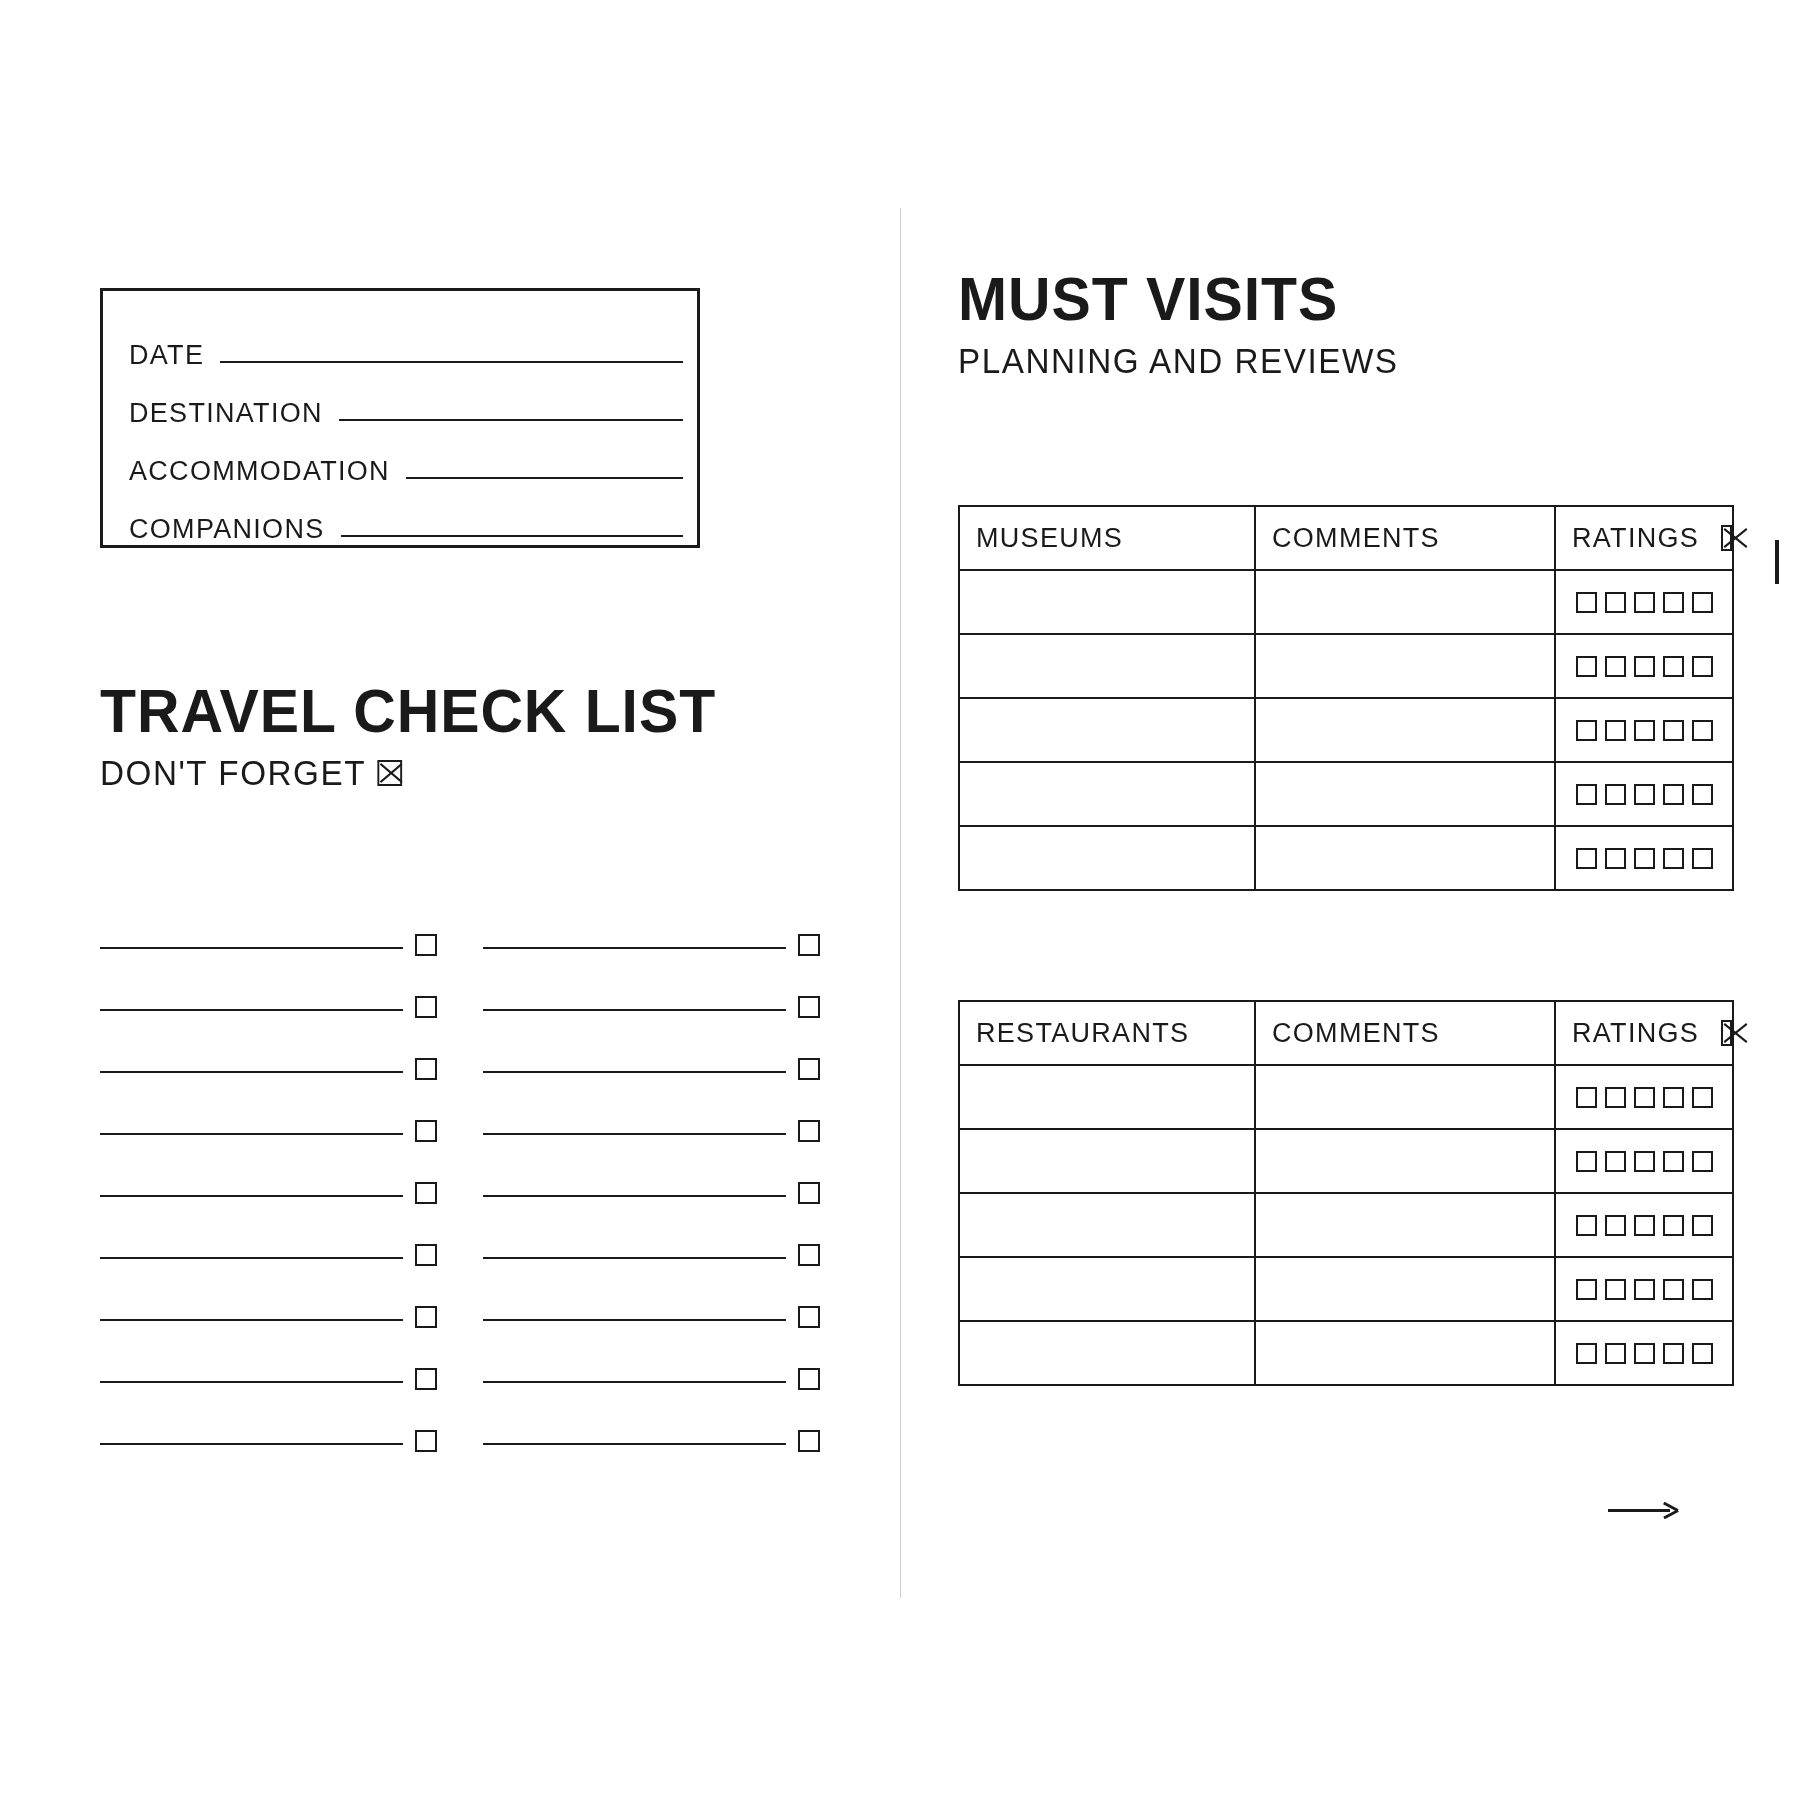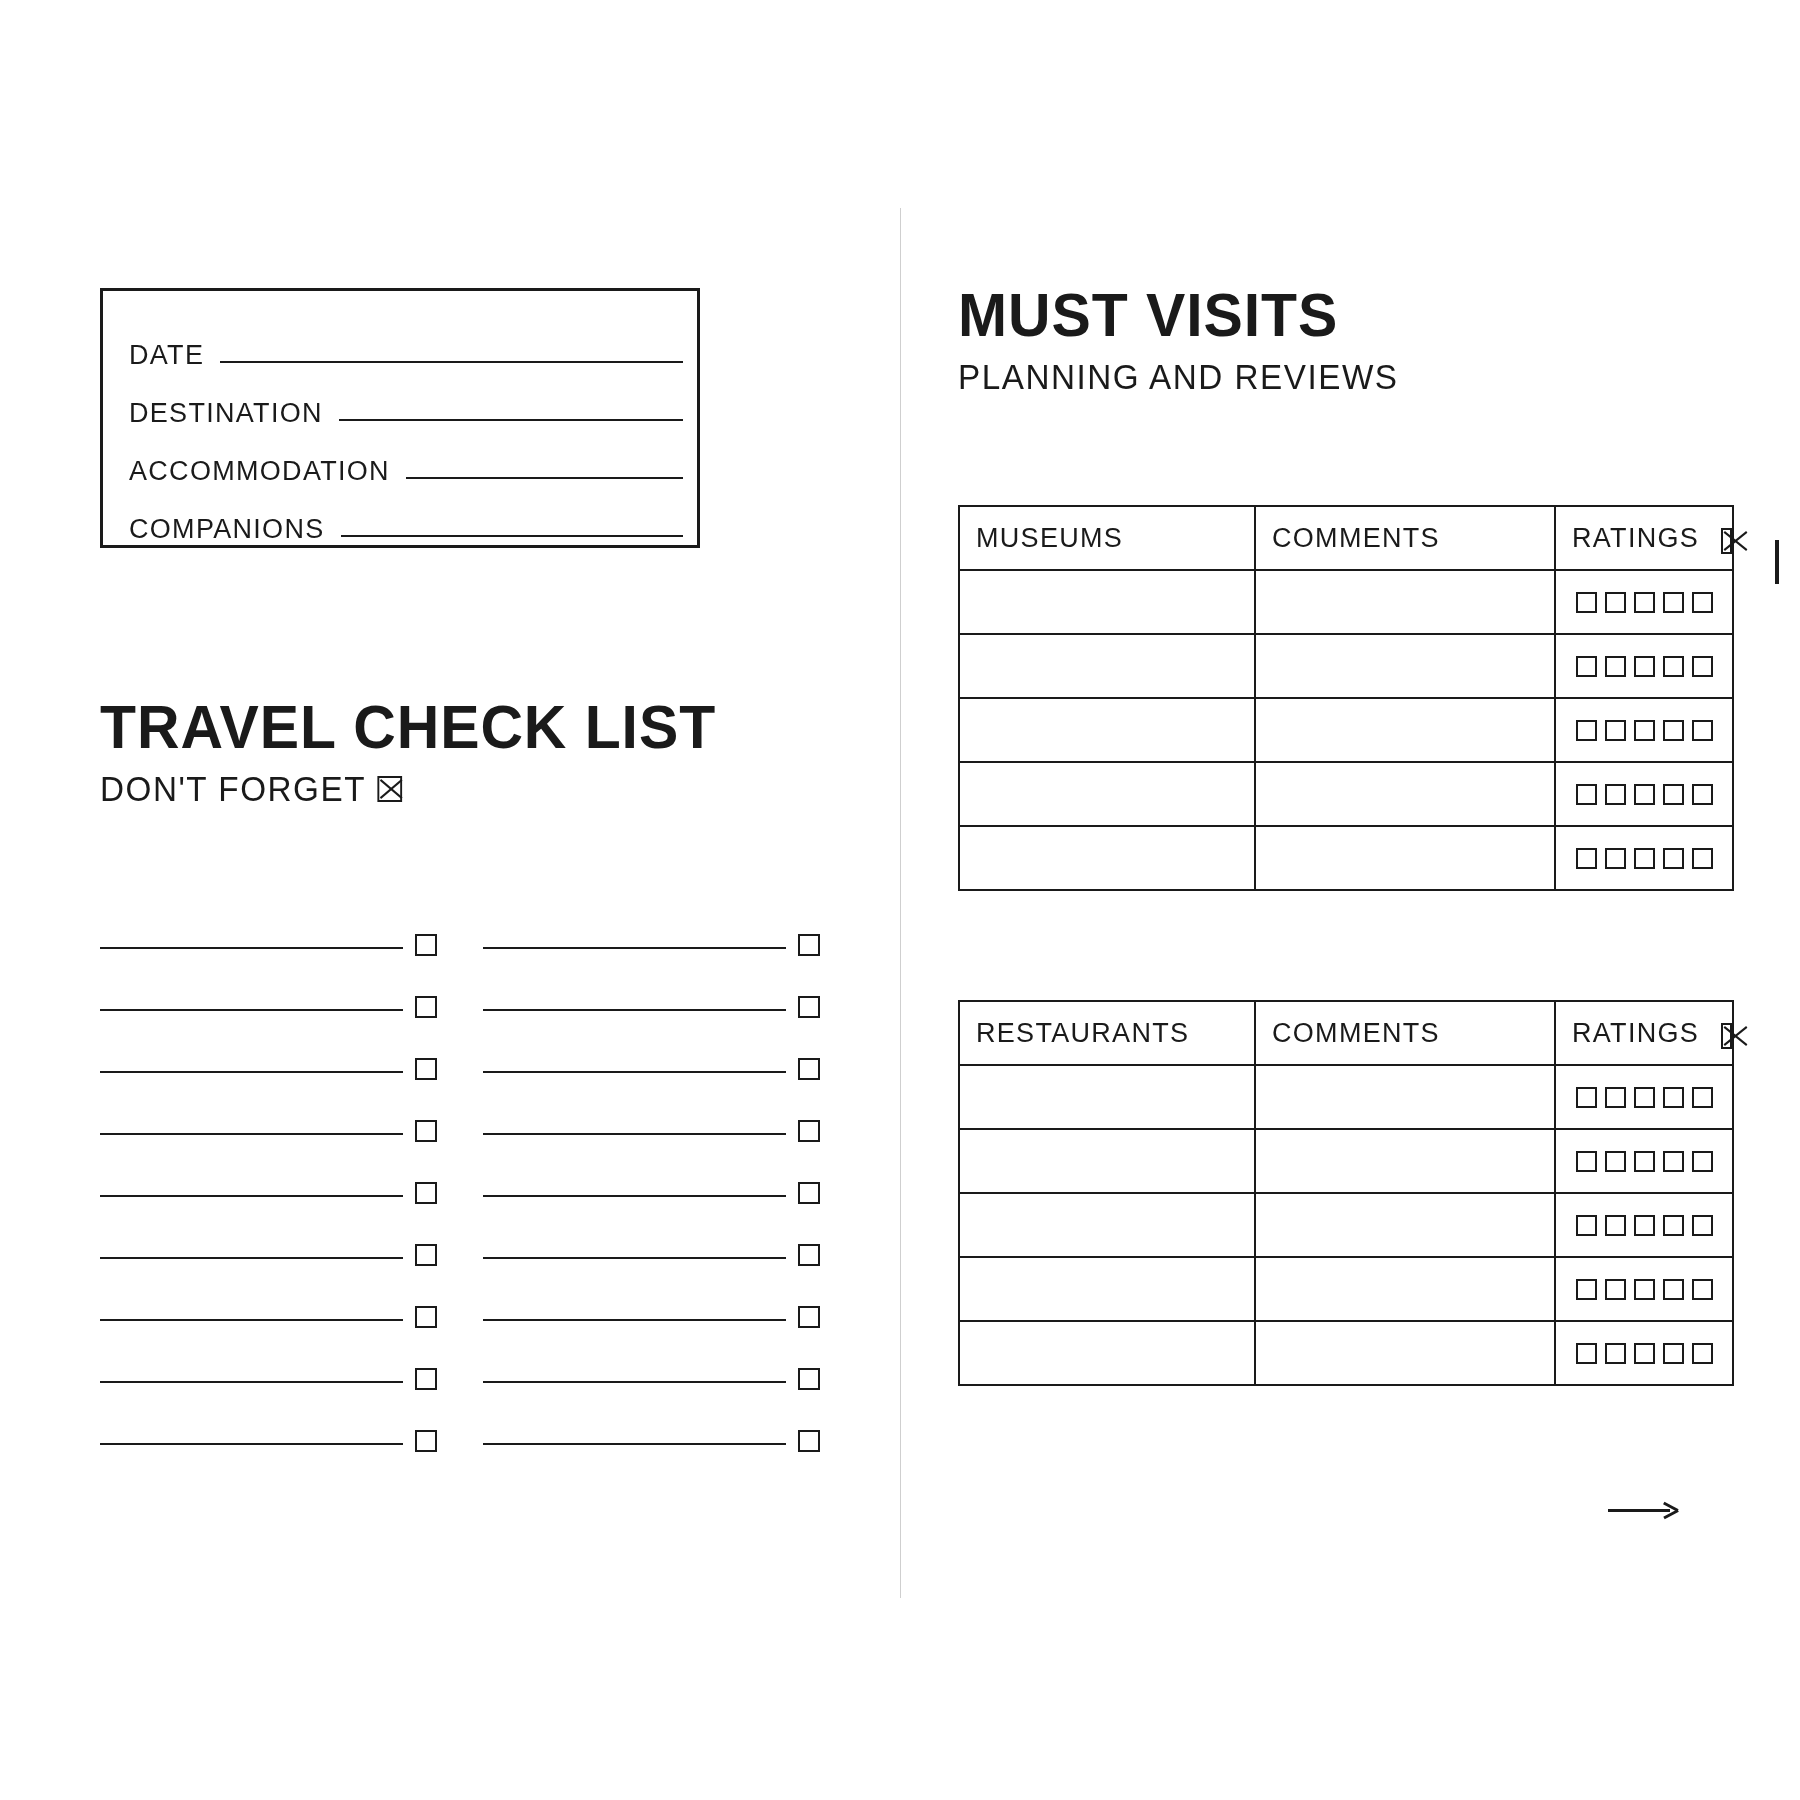--- a/index.html
+++ b/index.html
@@ -80,21 +80,20 @@
     flex: 1;
     border-bottom: 2.5px solid #1a1a1a;
     margin-left: 16px;
     margin-bottom: 12px;
     height: 0;
   }
 
   
   .heading-block {
     position: absolute;
-    margin-top: 16px;
   }
   .h-title {
     font-size: 62px;
     font-weight: 700;
     letter-spacing: 1px;
     line-height: 1;
     white-space: nowrap;
     transform: scaleX(0.95);
     transform-origin: left center;
   }
@@ -188,21 +187,21 @@
     white-space: nowrap;
   }
   .visit-table td {
     height: 62px;
   }
   .col-name   { width: 278px; }
   .col-note   { width: 282px; }
   .col-rating { width: 160px; }
   .th-rating {
     display: flex;
-    align-items: flex-end;
+    align-items: center;
     gap: 22px;
   }
   .stars {
     display: flex;
     justify-content: center;
     align-items: center;
     gap: 8px;
   }
   .star-box {
     width: 21px;

